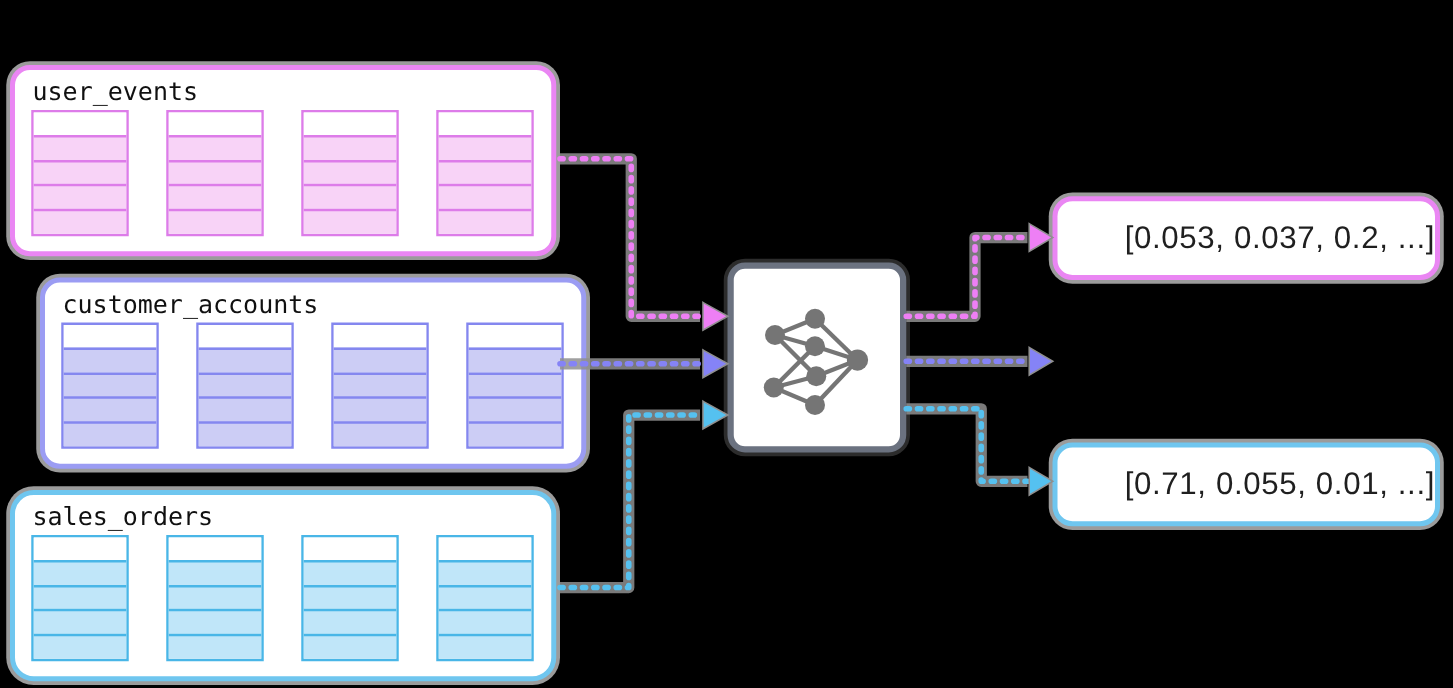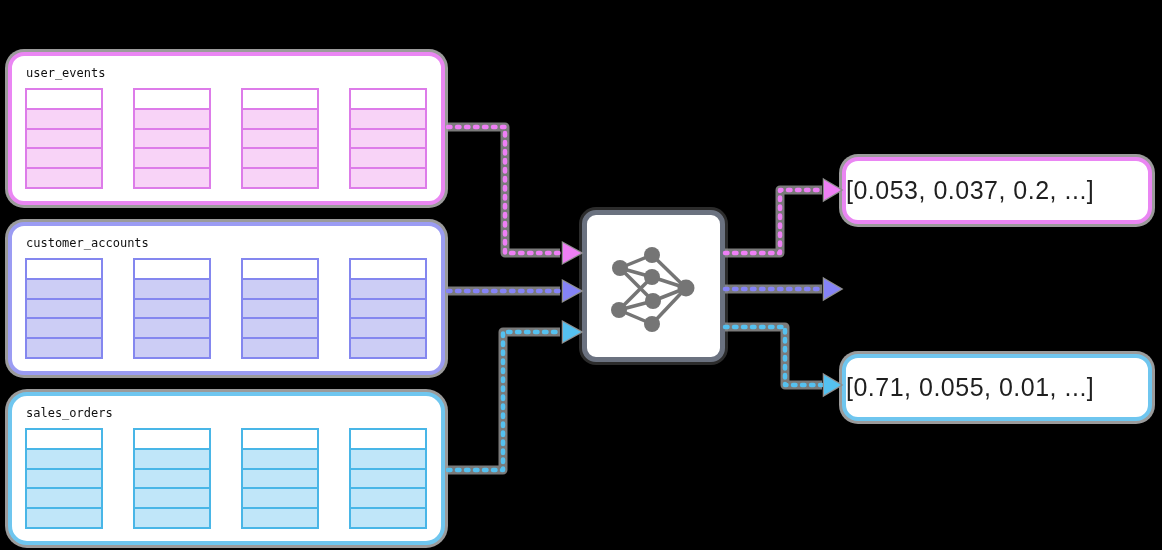--- a/index.html
+++ b/index.html
@@ -14,21 +14,21 @@
   .flow{fill:none;stroke:var(--accent,#f0f);stroke-width:4.5;stroke-dasharray:2.5 6.5;stroke-linecap:round;stroke-linejoin:round;}
   .head{fill:var(--accent,#f0f);stroke:var(--casing,#8f8f8f);stroke-width:2.5;paint-order:stroke;}
   
   .src-box{
     position:absolute;left:8px;width:437px;height:153px;box-sizing:border-box;
     background:#fff;border:4px solid var(--accent,#ccc);border-radius:16px;
     box-shadow:0 0 0 3px #9b9b9b;z-index:2;
   }
   .src-title{
     font-family:"DejaVu Sans Mono","Liberation Mono",monospace;
-    font-size:12px;font-weight:500;color:#101010;margin:7px 0 0 14px;line-height:20px;
+    font-size:20px;font-weight:500;color:#101010;margin:7px 0 0 14px;line-height:20px;
   }
   .mini-tables{display:flex;gap:30px;margin:5px 0 0 13px;}
   .mini-table{
     width:78px;height:101px;box-sizing:border-box;display:flex;flex-direction:column;
     background:#fff;border:2px solid var(--tborder,#999);
   }
   .mini-row{flex:1;background:var(--rowfill,#eee);border-top:2px solid var(--tborder,#999);}
   .mini-row.header{background:#fff;border-top:none;}
   
   .model-box{
@@ -36,21 +36,21 @@
     background:#fff;border:5px solid var(--mborder,#6b7280);border-radius:14px;
     display:flex;align-items:center;justify-content:center;
     box-shadow:0 0 0 3px rgba(125,125,125,.35);z-index:2;
   }
   .nn-edge{stroke:var(--micon,#757575);stroke-width:3.5;}
   .nn-node{fill:var(--micon,#757575);}
   
   .out-box{
     position:absolute;left:842px;width:310px;height:67px;box-sizing:border-box;
     background:#fff;border:4px solid var(--accent,#ccc);border-radius:16px;
-    display:flex;align-items:center;justify-content:flex-start;
+    display:flex;align-items:center;justify-content:flex-end;
     box-shadow:0 0 0 3px #9b9b9b;z-index:2;
   }
   .out-text{font-size:25px;color:var(--txt,#1f1f1f);letter-spacing:.5px;}
 </style>
 </head>
 <body>
 
 <div class="canvas" style="--bg: #000000;">
 
   <div class="src-box" style="top: 52px; --accent: #ea86f3; --tborder: #dd7ce9; --rowfill: #f8d3f7;">
@@ -80,21 +80,21 @@
         <div class="mini-table">
           <div class="mini-row header"></div>
           <div class="mini-row"></div>
           <div class="mini-row"></div>
           <div class="mini-row"></div>
           <div class="mini-row"></div>
         </div>
       </div>
   </div>
 
-  <div class="src-box" style="top: 222px; --accent: #9b9cf3; --tborder: #8487ef; --rowfill: #cccdf5;">
+  <div class="src-box" style="top: 222px; margin-left: 24px; --accent: #9b9cf3; --tborder: #8487ef; --rowfill: #cccdf5;">
     <div class="src-title">customer_accounts</div>
     <div class="mini-tables">
         <div class="mini-table">
           <div class="mini-row header"></div>
           <div class="mini-row"></div>
           <div class="mini-row"></div>
           <div class="mini-row"></div>
           <div class="mini-row"></div>
         </div>
         <div class="mini-table">

